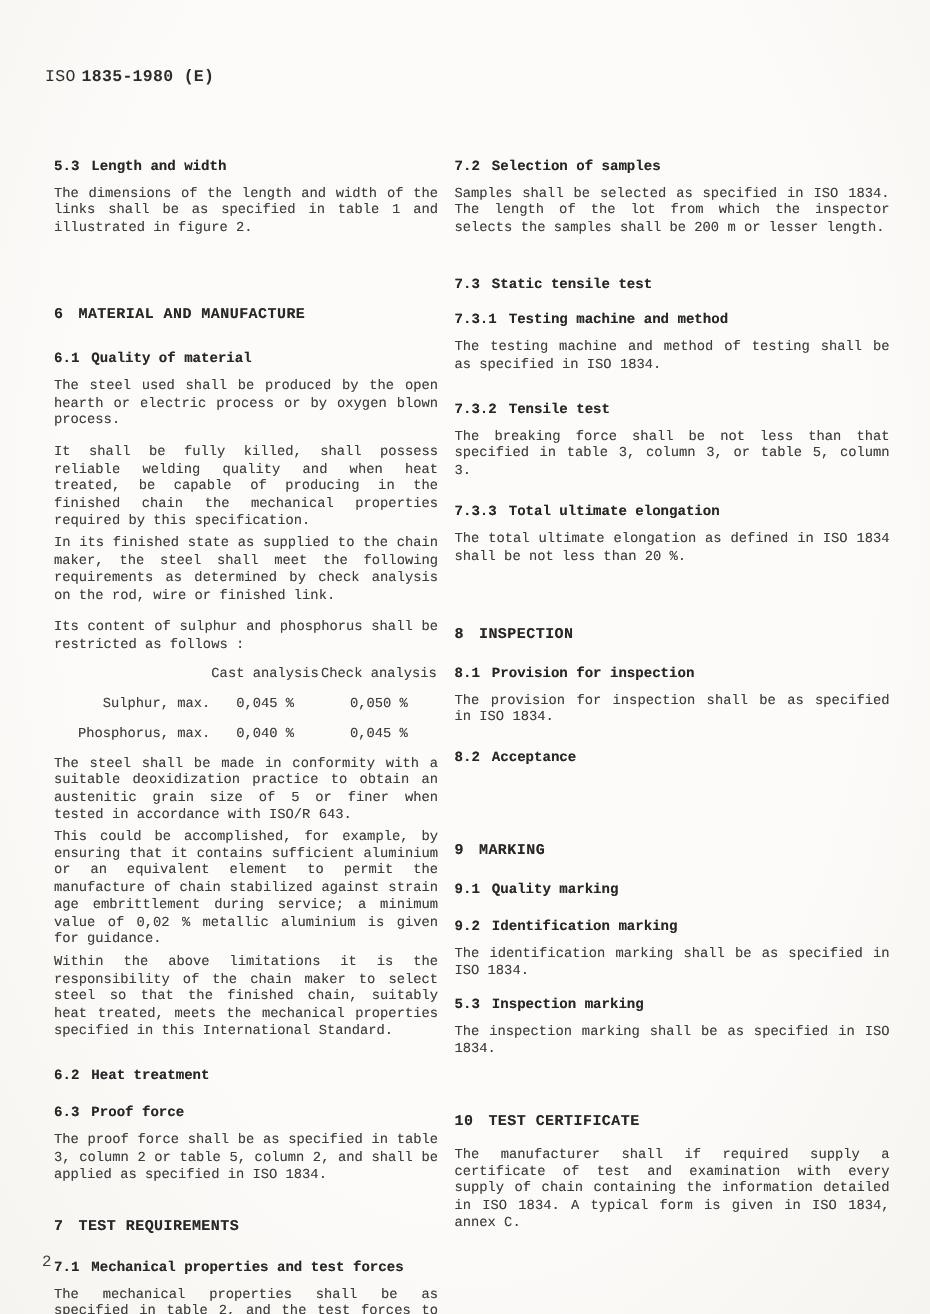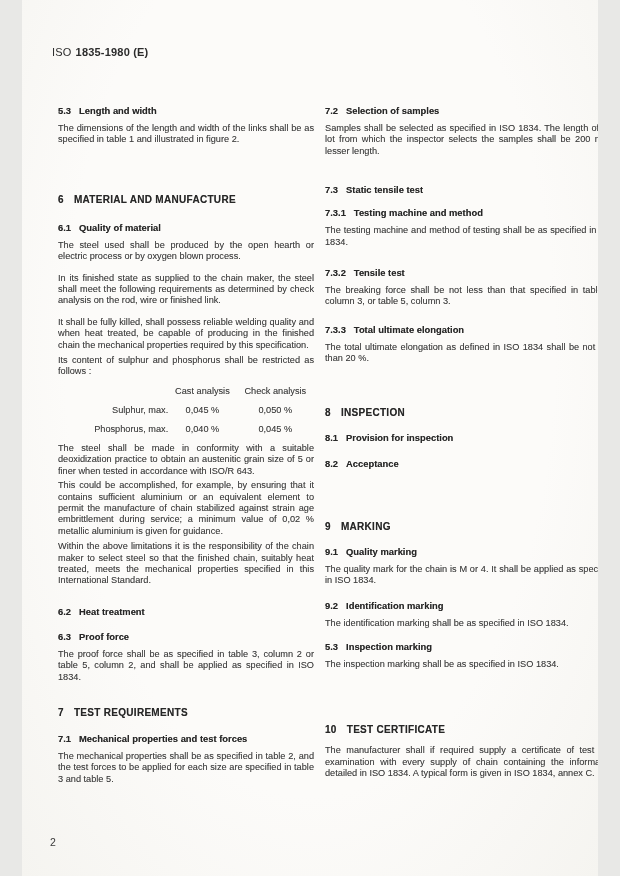--- a/index.html
+++ b/index.html
@@ -1,23 +1,23 @@
 <!DOCTYPE html>
 <html><head>
 <meta charset="utf-8">
 <style>
   html,body { margin:0; padding:0; background:#e8e8e6; }
   .page {
     position: relative;
-    width: 576px;
+    width: 620px;
     height: 876px;
     margin: 0 auto;
     background: #fbfaf7;
     background-image: radial-gradient(ellipse at 50% 40%, #fcfbf9 60%, #f5f4f0 100%);
-    font-family: Liberation Sans, sans-serif;
+    font-family: Liberation Mono, monospace;
     color: #3e3e3e;
     overflow: hidden;
   }
   .doc-header {
     position: absolute;
     left: 30px;
     top: 46px;
     font-size: 11px;
     color: #2c2c2c;
     letter-spacing: 0.2px;
@@ -85,22 +85,22 @@
     <p class="body">The dimensions of the length and width of the links shall be as specified in table 1 and illustrated in figure 2.</p>
 
     <div class="h2" style="margin-top:48px">
       <span class="num">6</span><span class="ttl">MATERIAL AND MANUFACTURE</span>
     </div>
 
     <div class="h3" style="margin-top:16px">
       <span class="num">6.1</span><span class="ttl">Quality of material</span>
     </div>
     <p class="body">The steel used shall be produced by the open hearth or electric process or by oxygen blown process.</p>
+    <p class="body tight">It shall be fully killed, shall possess reliable welding quality and when heat treated, be capable of producing in the finished chain the mechanical properties required by this specification.</p>
     <p class="body">In its finished state as supplied to the chain maker, the steel shall meet the following requirements as determined by check analysis on the rod, wire or finished link.</p>
-    <p class="body tight">It shall be fully killed, shall possess reliable welding quality and when heat treated, be capable of producing in the finished chain the mechanical properties required by this specification.</p>
     <p class="body tight">Its content of sulphur and phosphorus shall be restricted as follows :</p>
 
     <table class="analysis-table">
       <tbody>
           <tr>
         <th class="lbl"></th>
         <th>Cast analysis</th>
         <th>Check analysis</th>
       </tr>
       <tr>
@@ -166,45 +166,45 @@
     </div>
     <p class="body">The total ultimate elongation as defined in ISO 1834 shall be not less than 20 %.</p>
 
     <div class="h2" style="margin-top:42px">
       <span class="num">8</span><span class="ttl">INSPECTION</span>
     </div>
 
     <div class="h3" style="margin-top:13px">
       <span class="num">8.1</span><span class="ttl">Provision for inspection</span>
     </div>
+    <p class="body">The provision for inspection shall be as specified in ISO 1834.</p>
 
     <div class="h3" style="margin-top:15px">
       <span class="num">8.2</span><span class="ttl">Acceptance</span>
     </div>
 
     <div class="h2" style="margin-top:52px">
       <span class="num">9</span><span class="ttl">MARKING</span>
     </div>
 
     <div class="h3" style="margin-top:13px">
       <span class="num">9.1</span><span class="ttl">Quality marking</span>
     </div>
-    <p class="body">The quality mark for the chain is M or 4. It shall be applied as specified in ISO 1834.</p>
 
     <div class="h3" style="margin-top:14px">
       <span class="num">9.2</span><span class="ttl">Identification marking</span>
     </div>
     <p class="body">The identification marking shall be as specified in ISO 1834.</p>
 
     <div class="h3" style="margin-top:11px">
       <span class="num">5.3</span><span class="ttl">Inspection marking</span>
     </div>
     <p class="body">The inspection marking shall be as specified in ISO 1834.</p>
 
-    <div class="h2" style="margin-top:54px; margin-bottom:9px">
+    <div class="h2" style="margin-top:38px; margin-bottom:9px">
       <span class="num">10</span><span class="ttl">TEST CERTIFICATE</span>
     </div>
     <p class="body">The manufacturer shall if required supply a certificate of test and examination with every supply of chain containing the information detailed in ISO 1834. A typical form is given in ISO 1834, annex C.</p>
 
   </div>
 
   <div class="page-number">2</div>
 
 </div>
 

